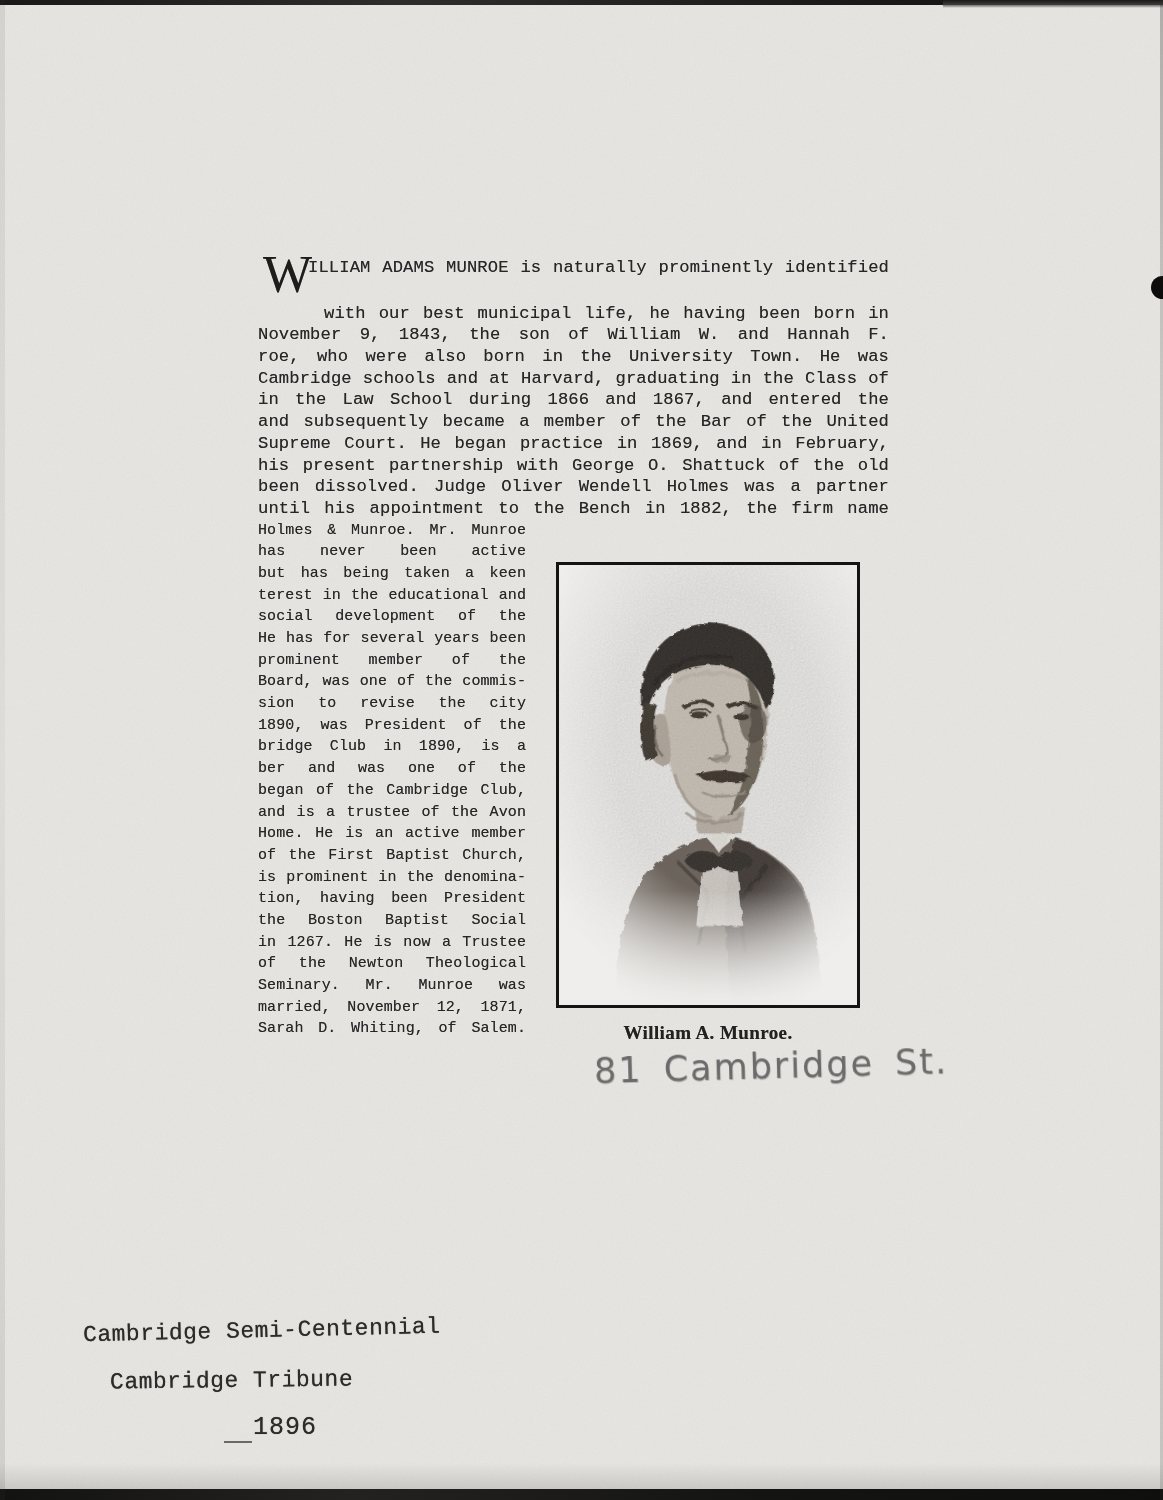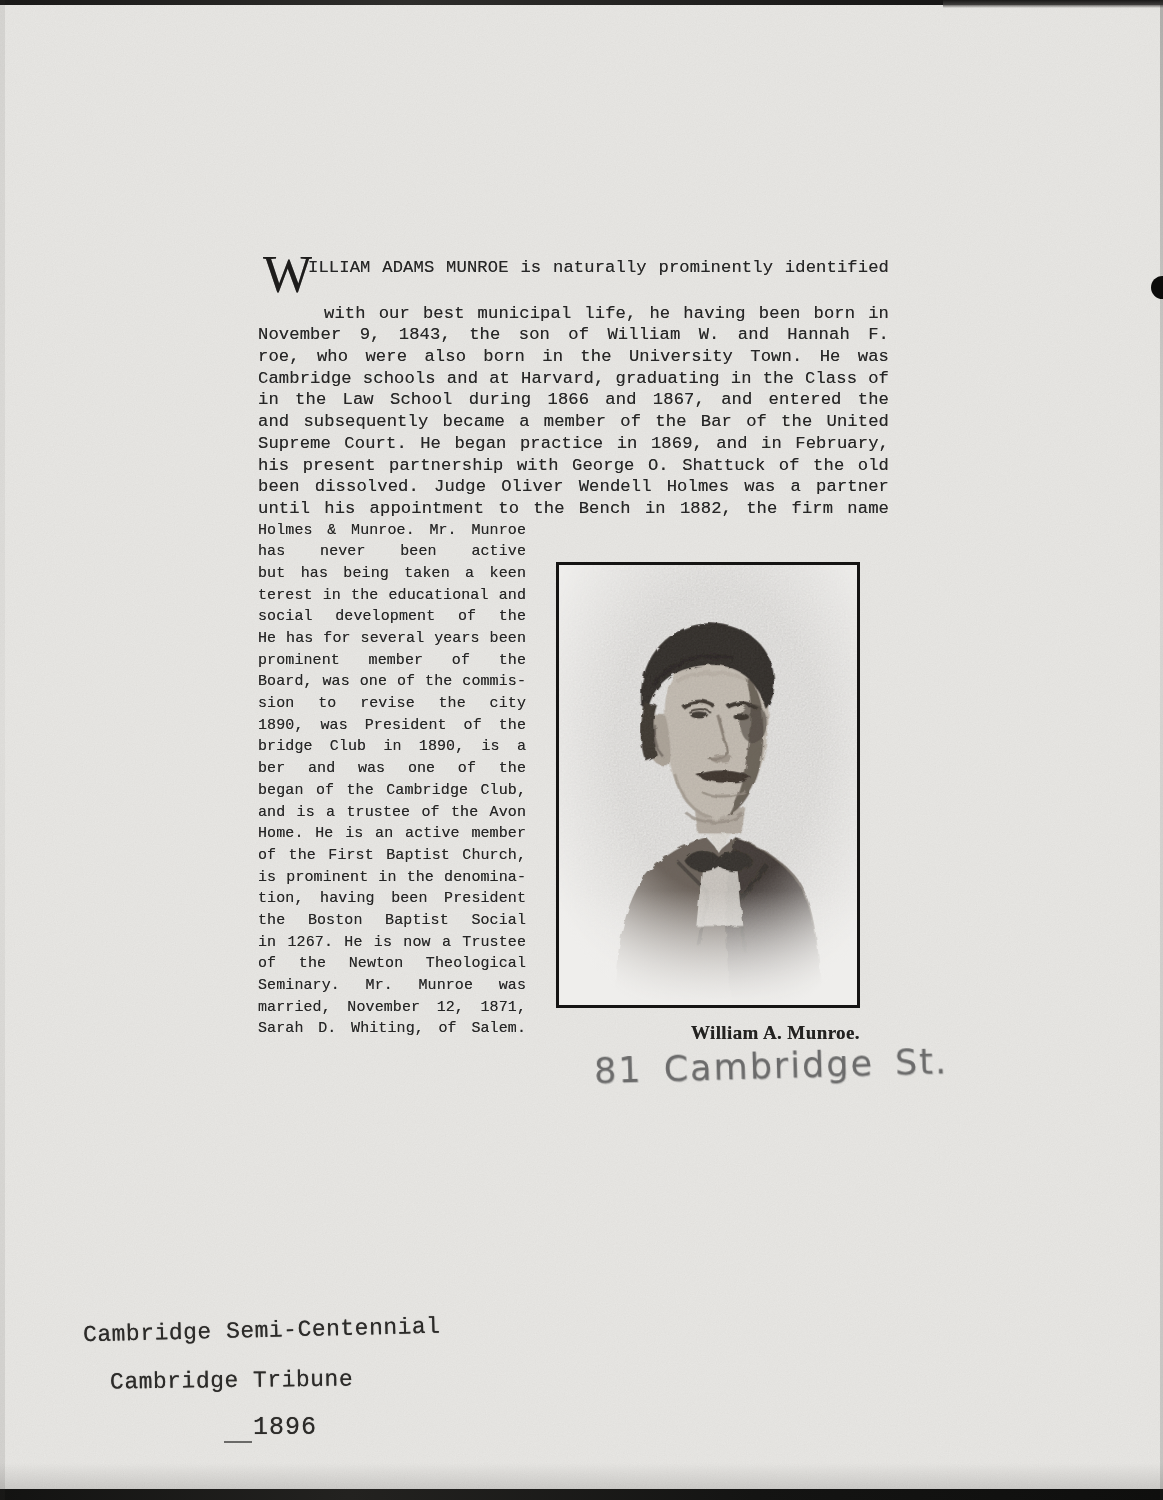--- a/index.html
+++ b/index.html
@@ -41,21 +41,21 @@
   }
 
   
   .portrait-frame{
     position:absolute;left:556px;top:562px;width:304px;height:446px;
     border:3px solid #151413;box-sizing:border-box;background:#efeeec;
   }
   .portrait-frame svg{position:absolute;inset:0;width:100%;height:100%;}
   .portrait-caption{
     position:absolute;left:556px;top:1022px;width:304px;
-    text-align:right;font-weight:bold;font-size:19px;color:#232220;
+    text-align:center;font-weight:bold;font-size:19px;color:#232220;
     letter-spacing:.4px;text-shadow:0 0 .4px rgba(30,30,30,.6);
   }
 
   
   .handwritten{
     position:absolute;left:594px;top:1046px;width:360px;
     font-family:"DejaVu Sans",sans-serif;font-size:35px;color:#6b6b6b;
     transform:rotate(-1.6deg);letter-spacing:2px;word-spacing:8px;
     text-shadow:.5px .5px 0 rgba(107,107,107,.35);
   }

